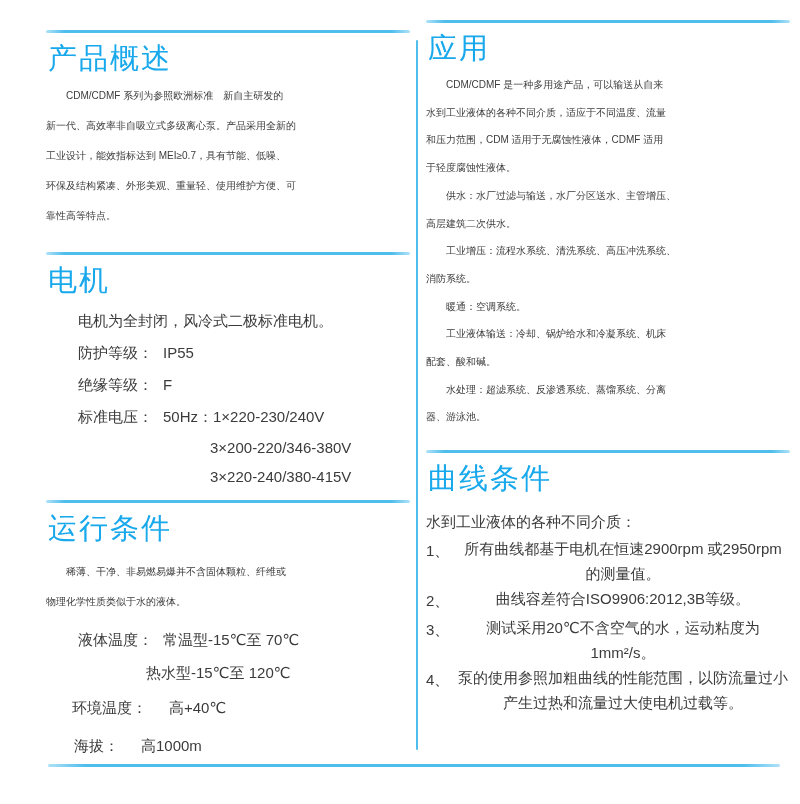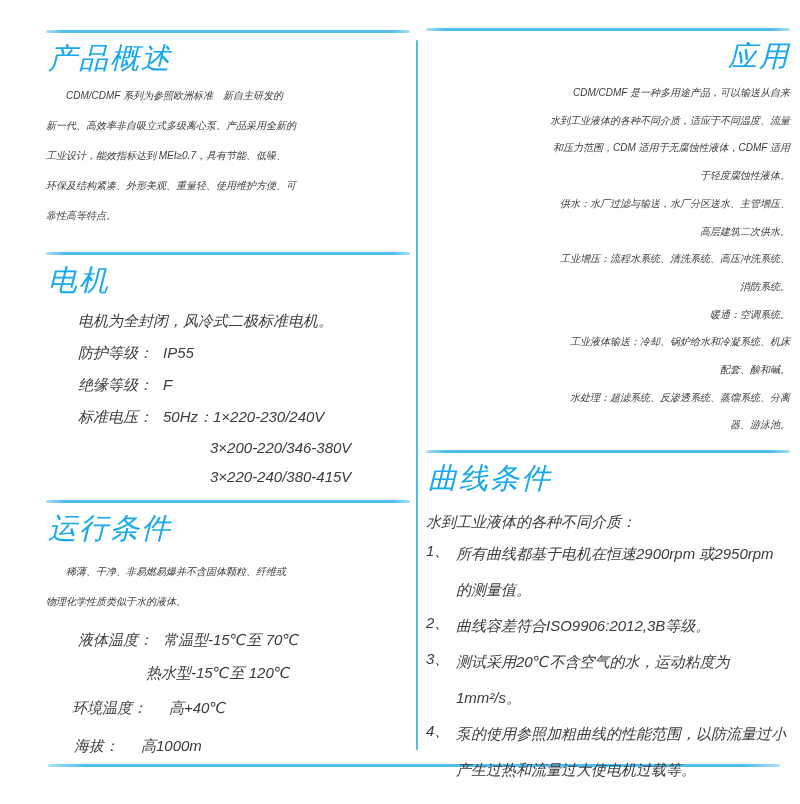--- a/index.html
+++ b/index.html
@@ -10,25 +10,25 @@
   }
   *{box-sizing:border-box;margin:0;padding:0;}
   html,body{width:800px;height:804px;}
   body{
     position:relative;
     background:var(--bg);
     color:var(--text);
     font-family:"Liberation Sans","DejaVu Sans",sans-serif;
     overflow:hidden;
   }
-  .sec{position:absolute;font-style:italic;}
+  .sec{position:absolute;}
   #sec-overview   {left:46px; top:30px;  width:364px;}
   #sec-motor      {left:46px; top:252px; width:364px;}
   #sec-operating  {left:46px; top:500px; width:364px;}
-  #sec-application{left:426px;top:28px;  width:364px;text-align:right;}
+  #sec-application{left:426px;top:20px;  width:364px;}
   #sec-curve      {left:426px;top:450px; width:364px;}
 
   .hrule{height:3px;background:linear-gradient(90deg,rgba(79,190,237,.45),var(--rule) 5%,var(--rule) 95%,rgba(79,190,237,.45));border-radius:2px;}
   .hrule.bottom{position:absolute;left:48px;top:764px;width:732px;}
   .vrule{position:absolute;left:416px;top:40px;width:2px;height:710px;background:var(--rule);border-radius:2px;}
 
   .sec-title{
     margin:6px 0 0 2px;
     font-size:29px;
     line-height:38px;
@@ -61,21 +61,21 @@
   .op-row.r4{padding-left:28px;margin-top:3px;line-height:36px;}
   .op-row.gap .spec-value{margin-left:12px;}
 
   .curve-intro{
     margin-top:10px;
     font-size:15px;
     line-height:29px;
   }
   .curve-item{display:flex;font-size:15px;}
   .item-num{width:30px;flex:0 0 30px;line-height:29px;}
-  .item-text{flex:1;line-height:36px;white-space:pre-line;}
+  .item-text{flex:1;line-height:25px;white-space:pre-line;text-align:center;}
 </style>
 </head>
 <body>
 
 <div class="vrule"></div>
 <div class="hrule bottom"></div>
 
 <section class="sec" id="sec-overview">
   <div class="hrule"></div>
   <h2 class="sec-title">产品概述</h2>

